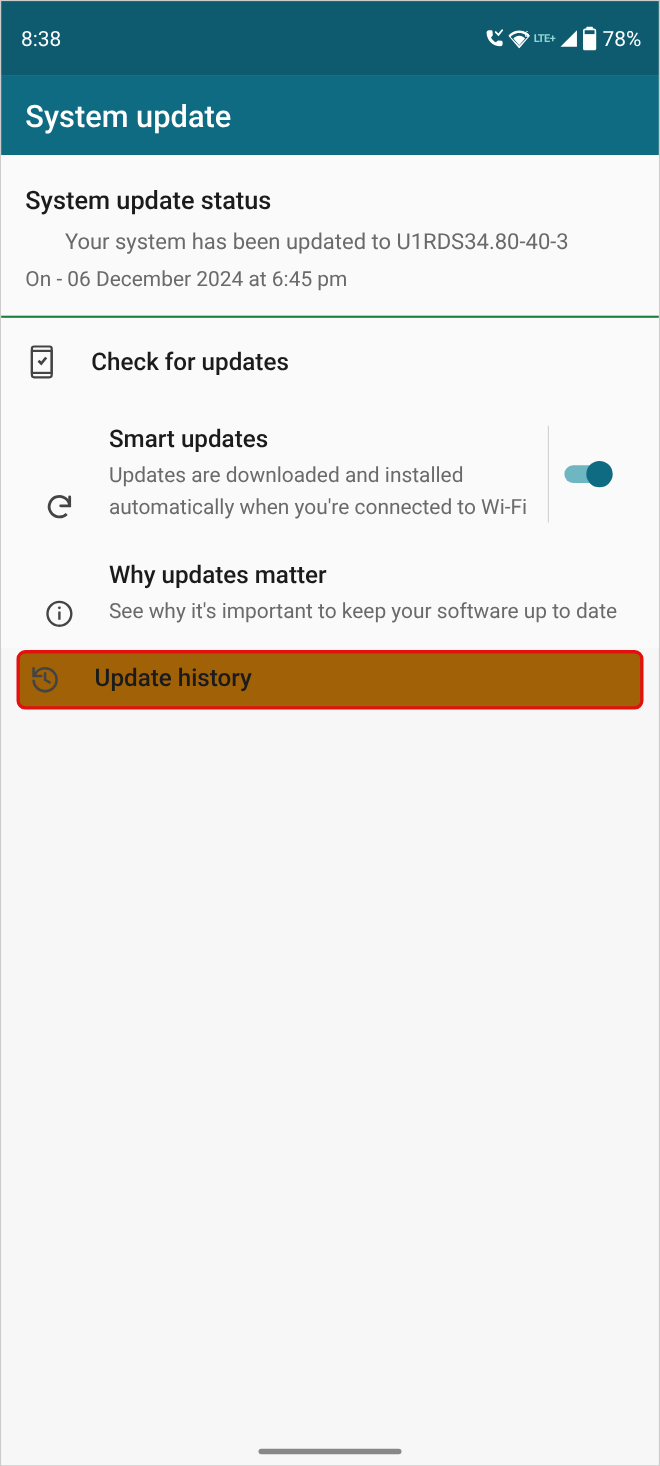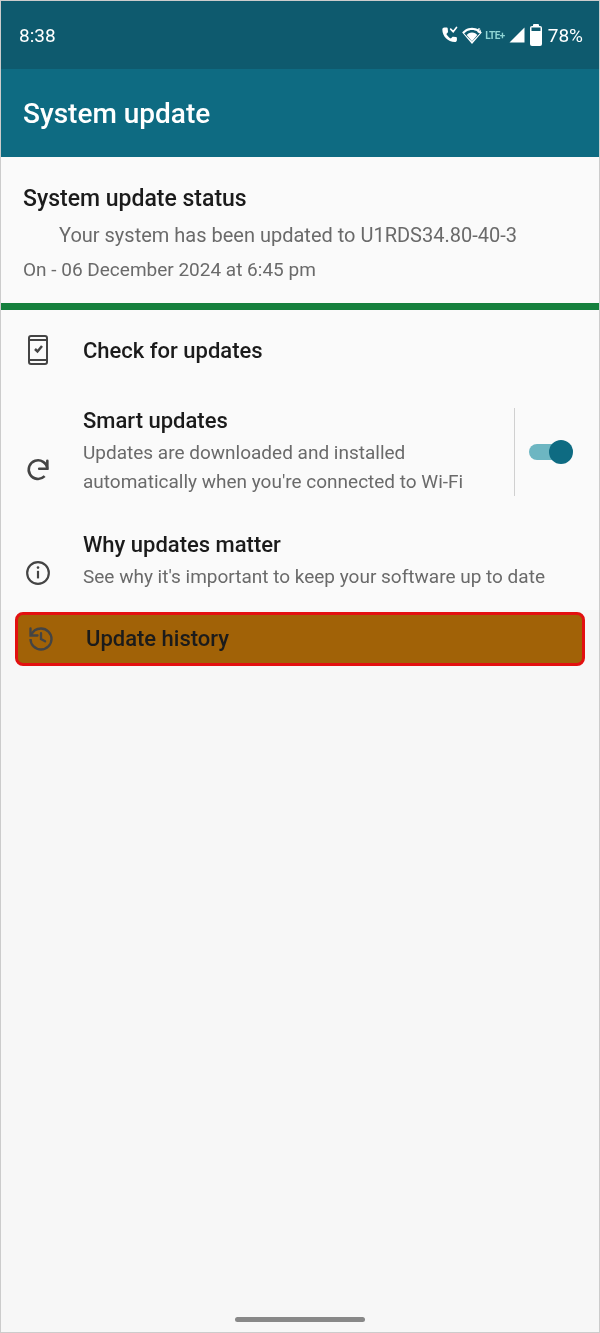--- a/index.html
+++ b/index.html
@@ -25,55 +25,55 @@
     .status-time { font-weight: 400; }
     .status-icons {
       display: flex;
       align-items: center;
       gap: 3px;
     }
     .status-icons svg { display: block; }
     .status-icons .lte { font-size: 10px; color: #8fd4d4; font-weight: 700; letter-spacing: -0.5px; }
     .status-icons .batt-pct { font-size: 19px; margin-left: 2px; }
     .app-header {
-      height: 88px;
+      height: 72px;
       background: #0e6b82;
       color: #fff;
       display: flex;
       align-items: center;
       padding: 0 22px;
       font-size: 28px;
       font-weight: 500;
     }
     .status-section {
       padding: 28px 22px 22px 22px;
       background: #fafafa;
-      border-bottom: 7px solid #15803d;
+      border-bottom: 2px solid #15803d;
     }
     .status-title {
       font-size: 23px;
       color: #1b1b1b;
       font-weight: 500;
       margin-bottom: 8px;
     }
     .status-text {
       font-size: 20px;
       color: #6a6a6a;
       line-height: 1.5;
       margin-bottom: 8px;
       margin-left: 36px;
     }
     .status-date {
       font-size: 19px;
       color: #6a6a6a;
     }
     .list-item {
       display: flex;
-      align-items: center;
-      padding: 18px 22px;
+      align-items: flex-end;
+      padding: 18px 38px;
       gap: 30px;
       background: #fafafa;
     }
     .list-item.check-updates { padding: 24px 22px; align-items: center; }
     .item-icon {
       width: 30px;
       display: flex;
       justify-content: center;
       align-items: center;
       flex-shrink: 0;

